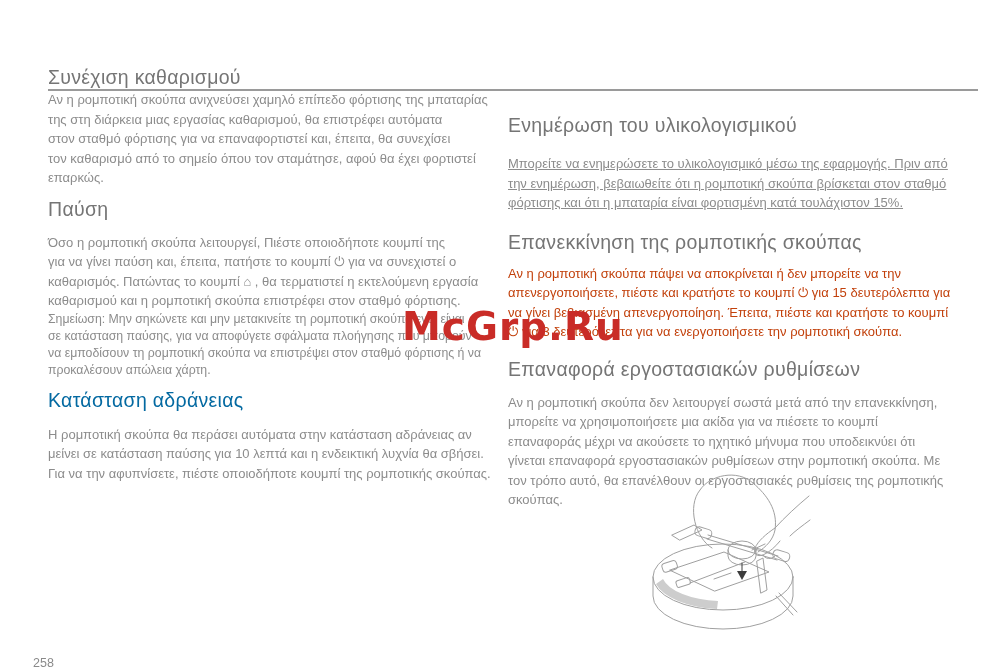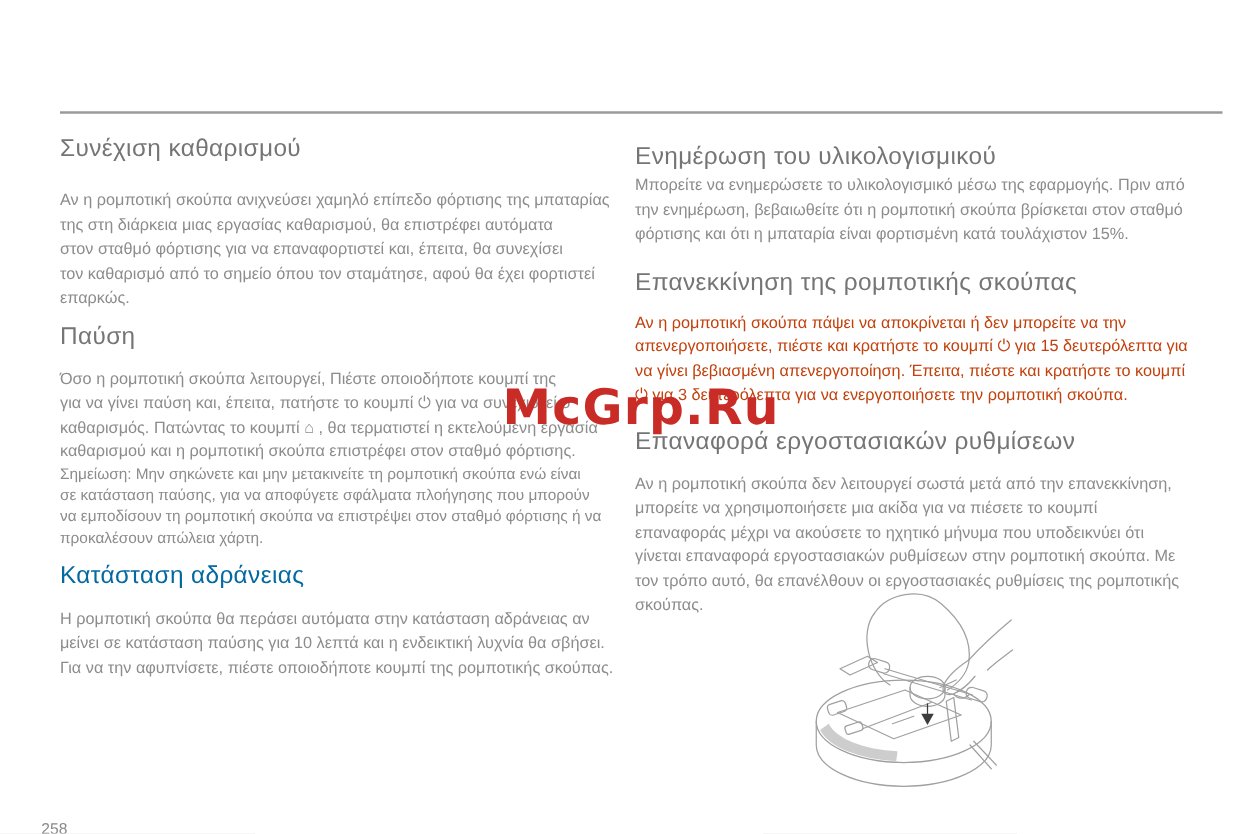--- a/index.html
+++ b/index.html
@@ -8,39 +8,39 @@
     width:1000px;height:667px;
     background:#ffffff;
     overflow:hidden;
     font-family:"Liberation Sans","DejaVu Sans",sans-serif;
   }
   .top-rule{
     position:absolute;left:48px;top:89px;width:930px;height:1.5px;
     background:#9a9a9a;
   }
   .col{position:absolute;top:0;}
-  .col-left{left:48px;width:475px;padding-top:106px;}
+  .col-left{left:48px;width:475px;padding-top:64px;}
   .col-right{left:508px;width:475px;padding-top:112px;}
   .sec-heading{
     margin:0;font-size:19.5px;line-height:26px;font-weight:400;
     color:#757575;letter-spacing:0.3px;white-space:pre;
   }
   .sec-body{
     margin:0;font-size:13px;line-height:19.5px;color:#8c8c8c;
     white-space:pre;
   }
   .sec-note{
     margin:0;font-size:12.3px;line-height:17px;color:#8c8c8c;
     white-space:pre;
   }
   
-  .l-h1{margin-top:0;}   .l-p1{margin-top:18px;}
+  .l-h1{margin-top:0;}   .l-p1{margin-top:0;}
   .l-h2{margin-top:8px;} .l-p2{margin-top:11px;} .l-n2{margin-top:0px;}
   .l-h3{margin-top:8px;} .l-p3{margin-top:12px;} .l-n3{margin-top:5px;}
-  .r-h1{margin-top:0;}    .r-p1{margin-top:0;}
+  .r-h1{margin-top:0;}    .r-p1{margin-top:16px;text-decoration:underline;}
   .r-h2{margin-top:16px;} .r-p2{margin-top:9px;}
   .r-h3{margin-top:14px;} .r-p3{margin-top:11px;}
   .watermark{
     position:absolute;left:402px;top:304px;
     font-family:"DejaVu Sans",sans-serif;
     font-size:39px;font-weight:700;
     letter-spacing:1px;white-space:pre;
     user-select:none;pointer-events:none;
   }
   .page-number{

